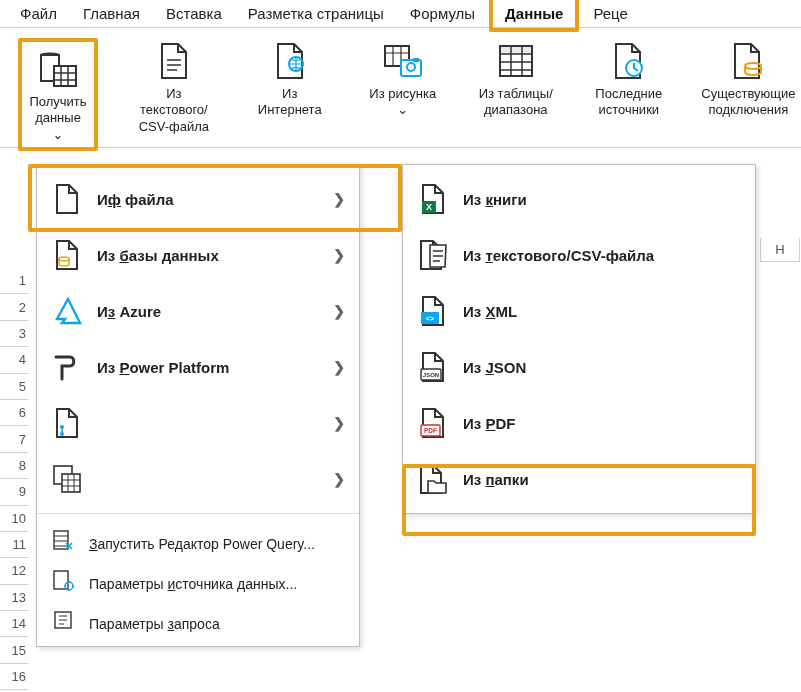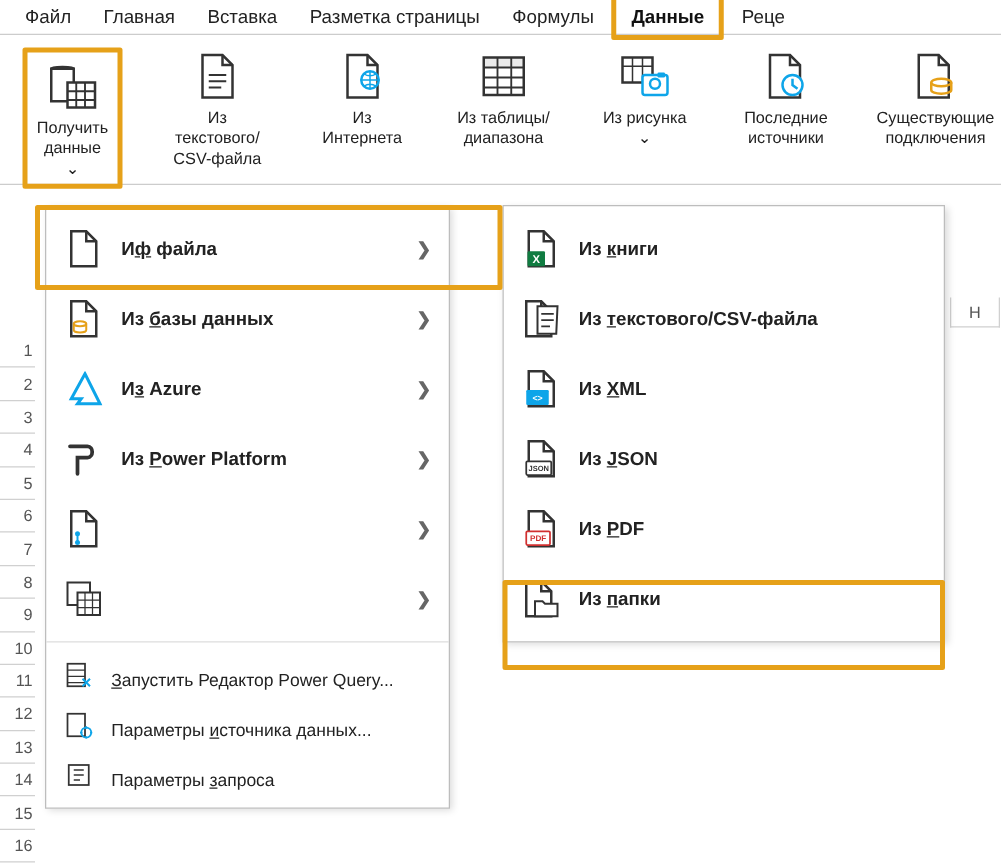--- a/index.html
+++ b/index.html
@@ -184,39 +184,39 @@
           <path d="M4 2h16l8 8v26H4z" fill="none" stroke="#333" stroke-width="2"></path>
           <path d="M20 2v8h8" fill="none" stroke="#333" stroke-width="2"></path>
           <circle cx="22" cy="22" r="7" fill="none" stroke="#0ea5e9" stroke-width="2"></circle>
           <path d="M15 22h14M22 15v14M17 17c3 2 7 2 10 0M17 27c3-2 7-2 10 0" stroke="#0ea5e9" stroke-width="1.2" fill="none"></path>
         </svg>
     </span>
     <span class="lbl"><span>Из</span><br><span>Интернета</span></span>
   </div>
   <div class="rbtn">
     <span class="icon-slot">
-      <svg width="36" height="34" viewBox="0 0 36 34">
-          <rect x="2" y="2" width="32" height="30" fill="none" stroke="#333" stroke-width="2"></rect>
-          <path d="M2 10h32M2 18h32M2 26h32M13 2v30M24 2v30" stroke="#333" stroke-width="1.5"></path>
-          <rect x="2" y="2" width="32" height="8" fill="#333" opacity=".1"></rect>
-        </svg>
-    </span>
-    <span class="lbl"><span>Из таблицы/</span><br><span>диапазона</span></span>
-  </div>
-  <div class="rbtn">
-    <span class="icon-slot">
       <svg width="40" height="34" viewBox="0 0 40 34">
           <rect x="2" y="2" width="24" height="20" fill="none" stroke="#333" stroke-width="2"></rect>
           <path d="M2 9h24M10 2v20M18 2v20" stroke="#333" stroke-width="1.2"></path>
           <rect x="18" y="16" width="20" height="16" rx="2" fill="#fff" stroke="#0ea5e9" stroke-width="2"></rect>
           <circle cx="28" cy="23" r="4" fill="none" stroke="#0ea5e9" stroke-width="2"></circle>
           <rect x="30" y="14" width="6" height="4" rx="1" fill="#0ea5e9"></rect>
         </svg>
     </span>
     <span class="lbl"><span>Из рисунка</span><br><span>⌄</span></span>
+  </div>
+  <div class="rbtn">
+    <span class="icon-slot">
+      <svg width="36" height="34" viewBox="0 0 36 34">
+          <rect x="2" y="2" width="32" height="30" fill="none" stroke="#333" stroke-width="2"></rect>
+          <path d="M2 10h32M2 18h32M2 26h32M13 2v30M24 2v30" stroke="#333" stroke-width="1.5"></path>
+          <rect x="2" y="2" width="32" height="8" fill="#333" opacity=".1"></rect>
+        </svg>
+    </span>
+    <span class="lbl"><span>Из таблицы/</span><br><span>диапазона</span></span>
   </div>
   <div class="rbtn">
     <span class="icon-slot">
       <svg width="34" height="38" viewBox="0 0 34 38">
           <path d="M4 2h16l8 8v26H4z" fill="none" stroke="#333" stroke-width="2"></path>
           <path d="M20 2v8h8" fill="none" stroke="#333" stroke-width="2"></path>
           <circle cx="22" cy="26" r="8" fill="#fff" stroke="#0ea5e9" stroke-width="2"></circle>
           <path d="M22 21v5l4 3" stroke="#0ea5e9" stroke-width="2" fill="none"></path>
         </svg>
     </span>

